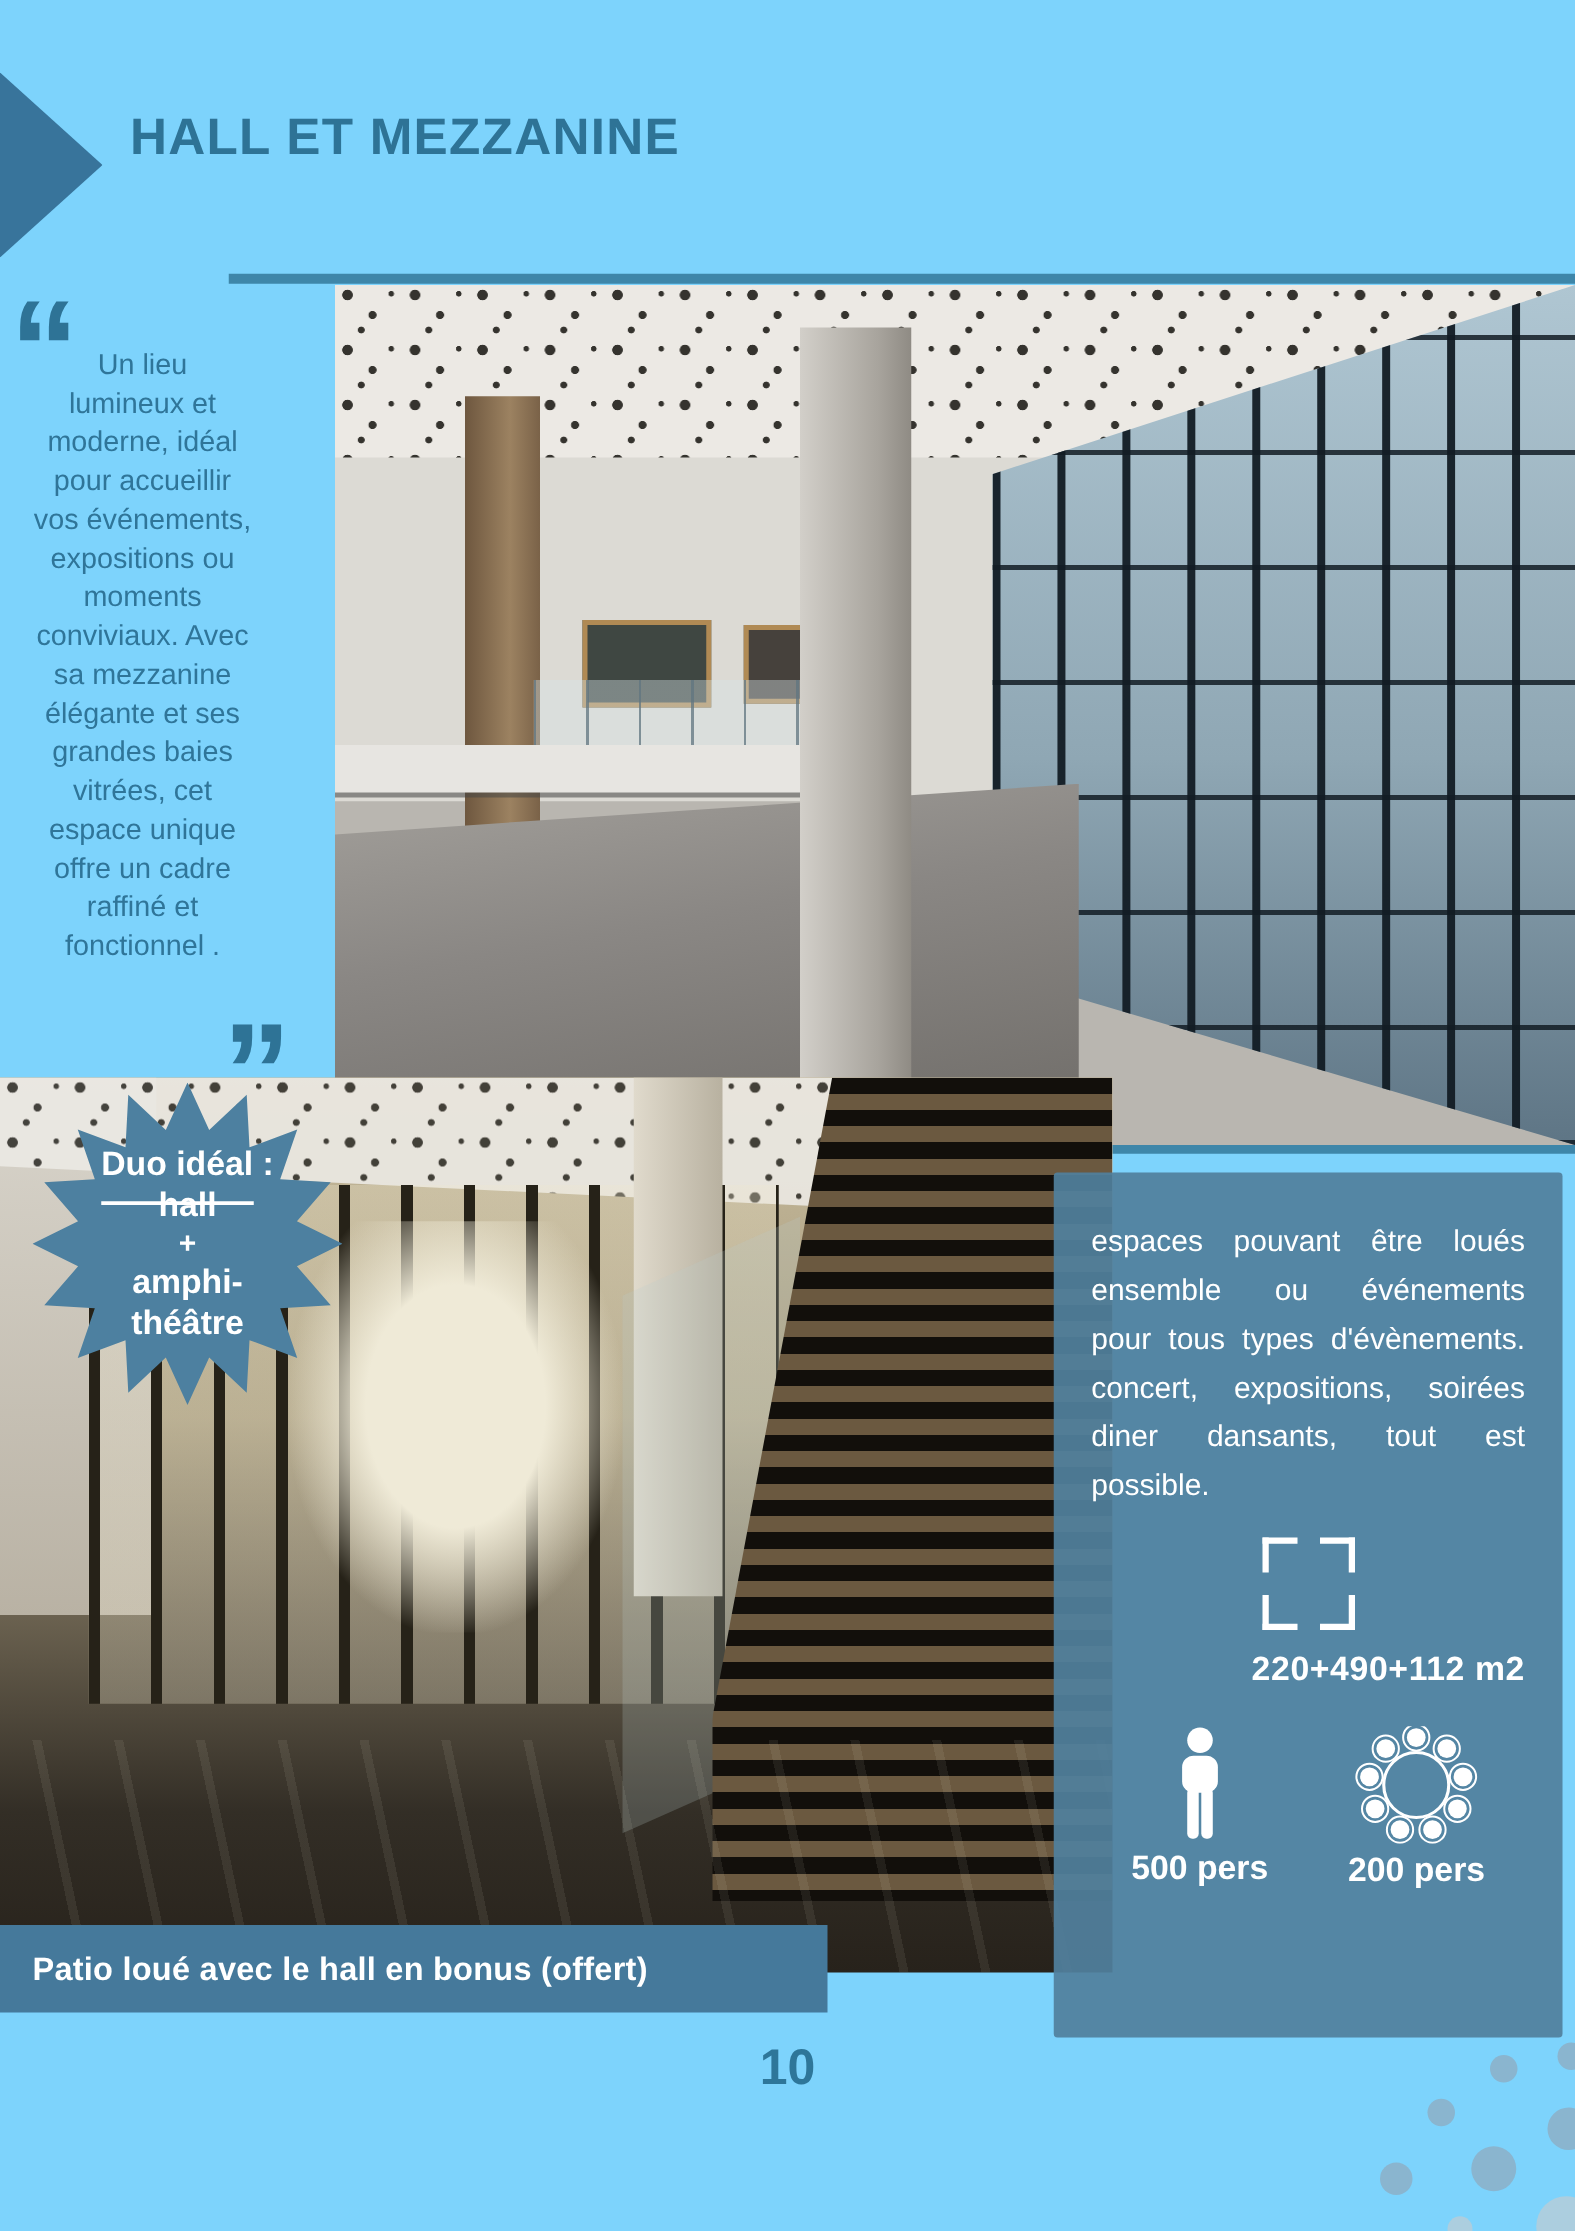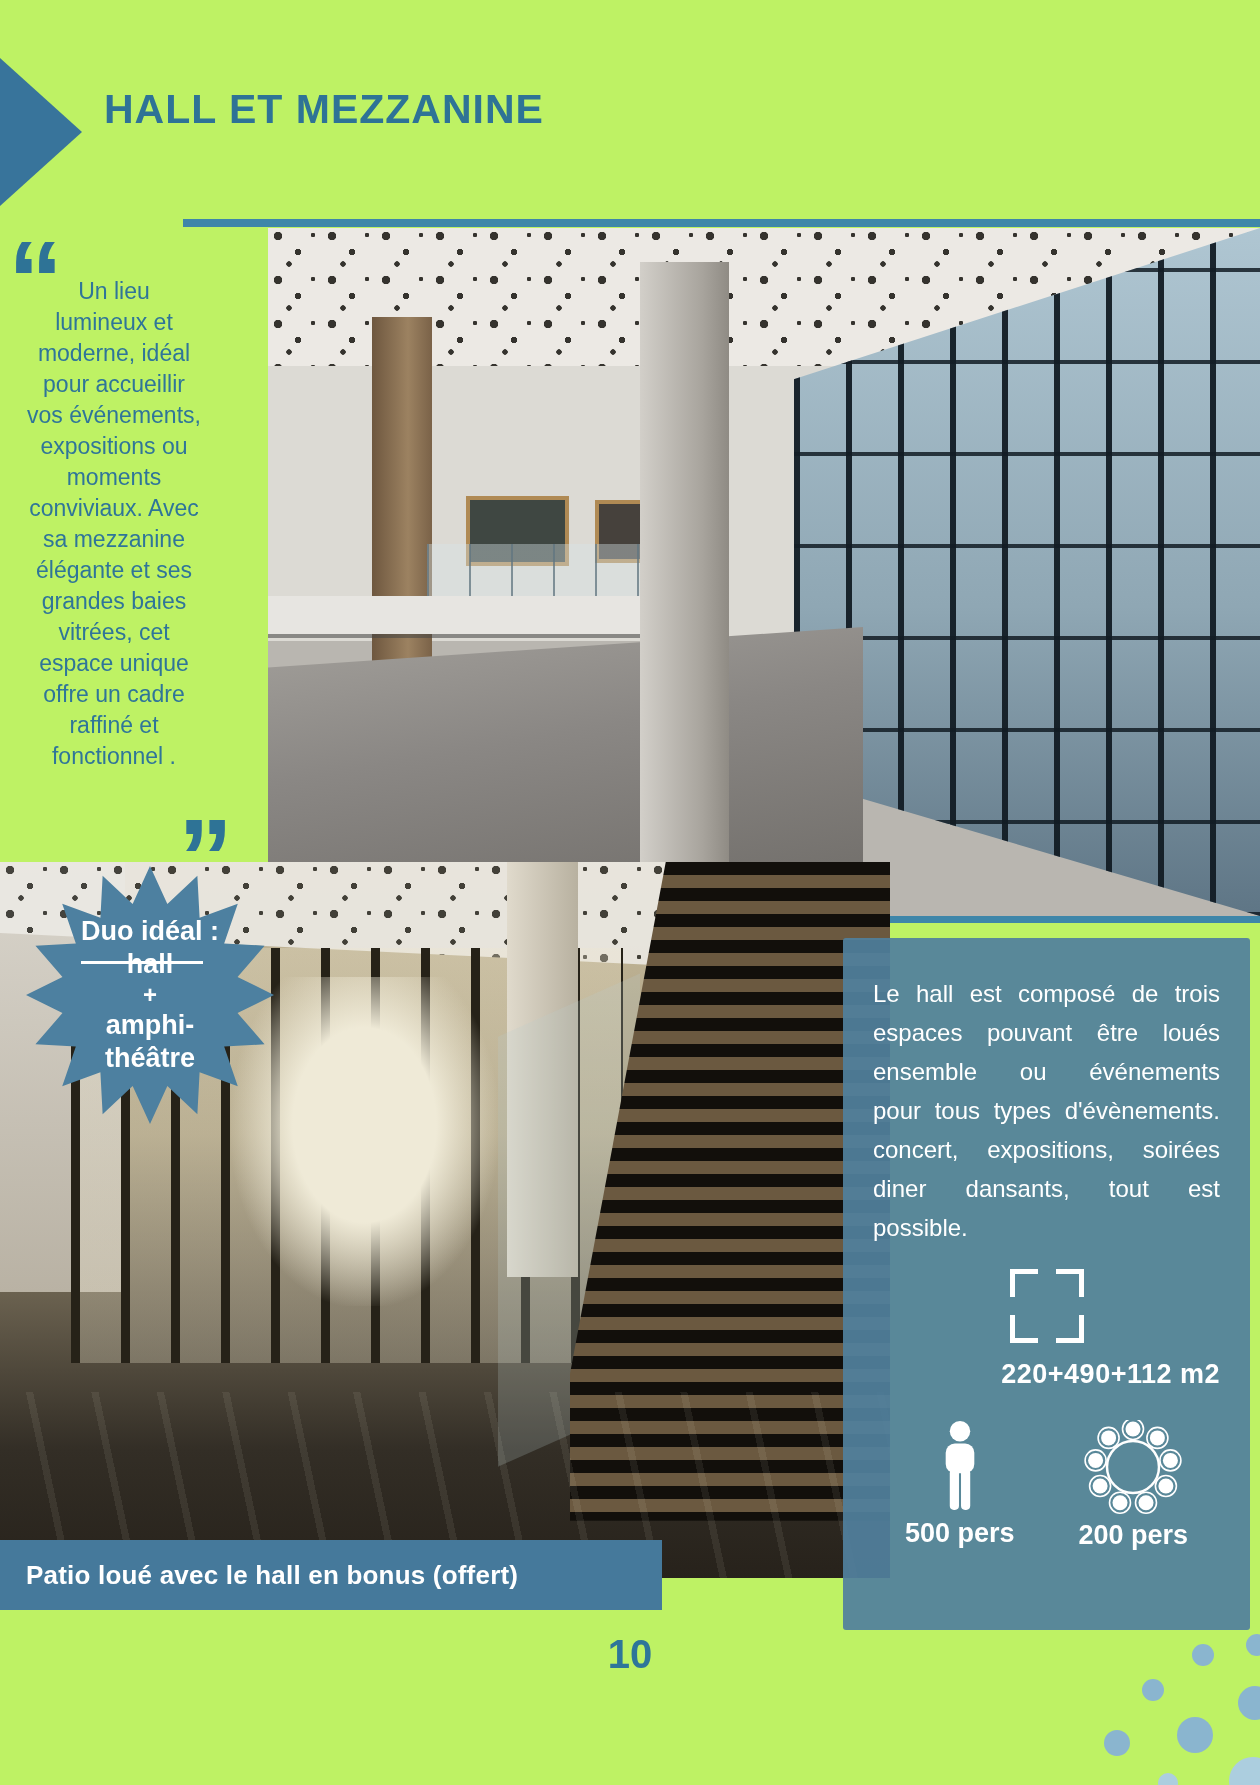--- a/index.html
+++ b/index.html
@@ -1,16 +1,16 @@
 <!DOCTYPE html>
 <html><head>
 <meta charset="utf-8">
 <style>
   html,body{margin:0;padding:0;background:#ffffff;}
-  #page{position:relative;width:1260px;height:1785px;background:#bef264;overflow:hidden;
+  #page{position:relative;width:1260px;height:1785px;background:#7dd3fc;overflow:hidden;
         font-family:"Liberation Sans", sans-serif;}
   .abs{position:absolute;}
 
   
   #arrow{left:0;top:58px;width:82px;height:148px;background:#38749B;
          clip-path:polygon(0 0,100% 50%,0 100%);}
   #title{left:104px;top:86px;font-size:41px;font-weight:bold;color:#2E7396;letter-spacing:1px;}
   #title-underline{left:183px;top:219px;width:1077px;height:8px;background:#3E86A9;}
 
   
@@ -176,21 +176,20 @@
     <div class="b-plus">+</div>
     <div class="b-line">amphi-</div>
     <div class="b-line">théâtre</div>
   </div>
 
   <div id="caption-bar" class="abs">
     <span>Patio loué avec le hall en bonus (offert)</span>
   </div>
 
   <div id="info-panel" class="abs">
-    <div class="pline">Le hall est composé de trois</div>
     <div class="pline">espaces pouvant être loués</div>
     <div class="pline">ensemble ou événements</div>
     <div class="pline">pour tous types d'évènements.</div>
     <div class="pline">concert, expositions, soirées</div>
     <div class="pline">diner dansants, tout est</div>
     <div class="pline last">possible.</div>
 
     <div id="frame-icon">
       <span class="fc tl"></span>
       <span class="fc tr"></span>

